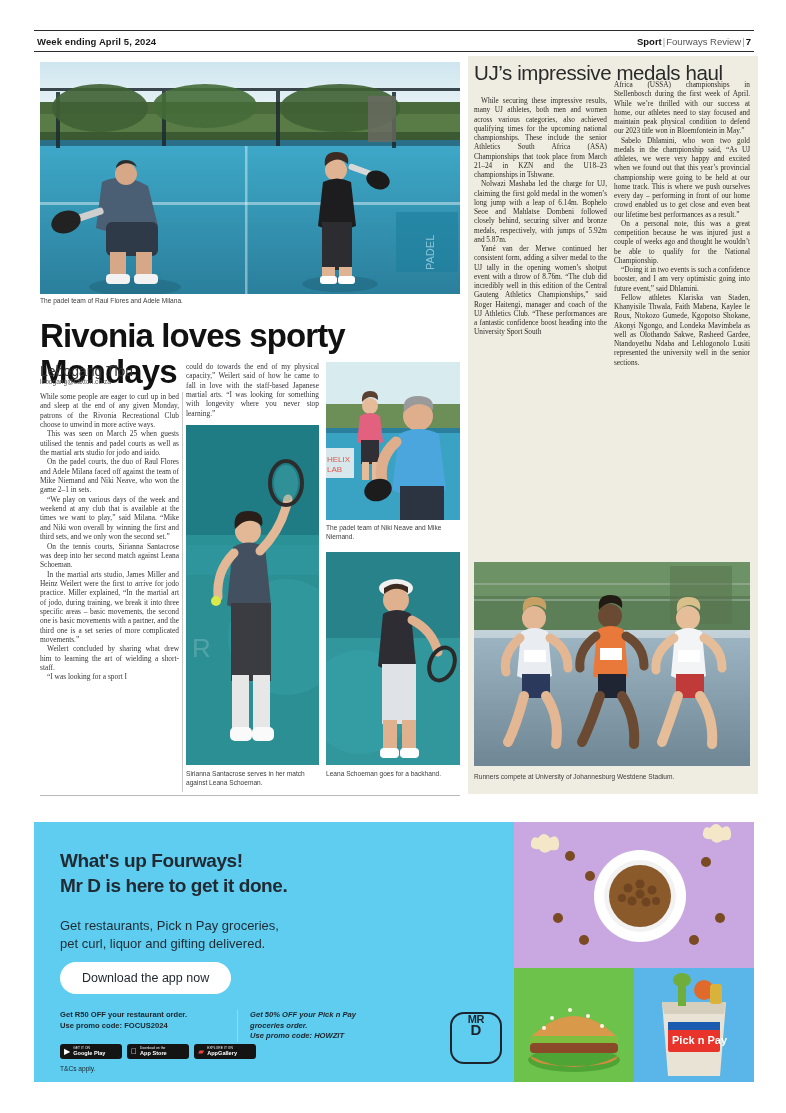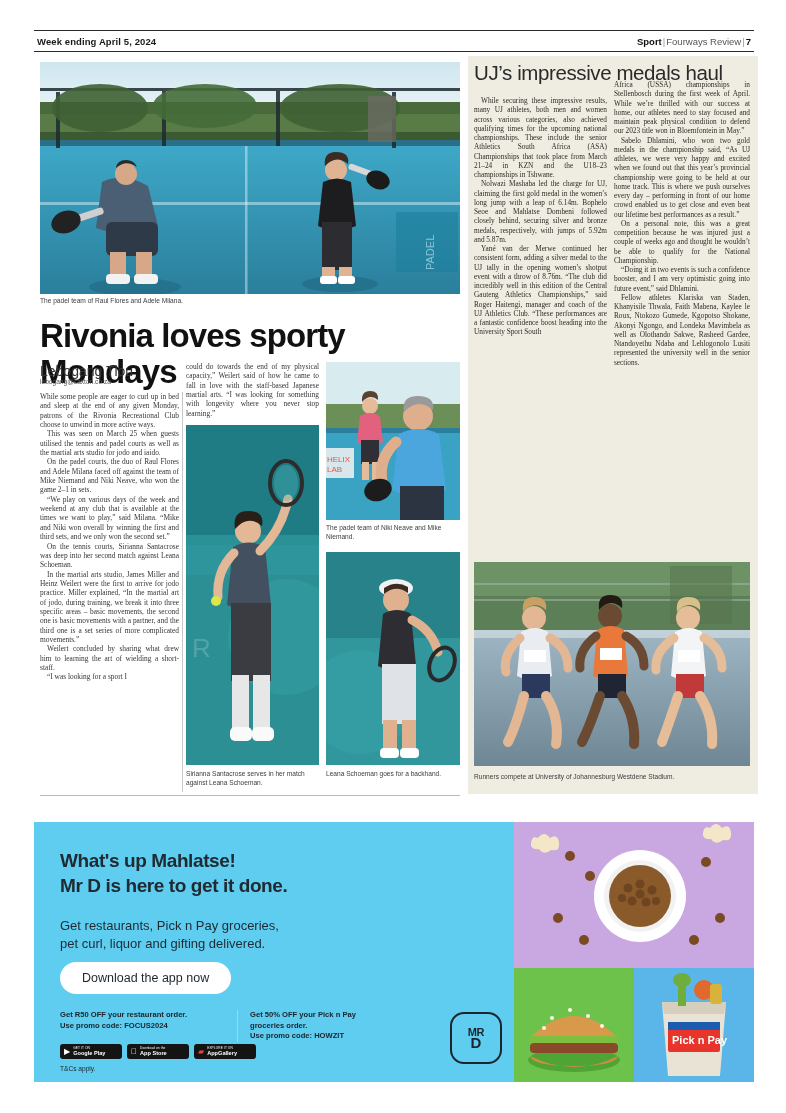--- a/index.html
+++ b/index.html
@@ -81,36 +81,36 @@
     font-size:13px; line-height:18px; color:#1f2a33;
   }
   .ad-btn {
     position:absolute; left:26px; top:140px;
     background:#fff; border-radius:22px; padding:9px 22px;
     font-size:12.5px; color:#1d262e; display:inline-block; white-space:nowrap;
   }
   .promos { position:absolute; left:26px; top:188px; width:400px; display:flex; }
   .promo { font-size:7.6px; line-height:10.5px; font-weight:bold; color:#1b242c; }
   .promo.p1 { width:178px; border-right:1px solid #9ad8ec; }
-  .promo.p2 { padding-left:12px; width:190px; }
+  .promo.p2 { padding-left:12px; width:190px;font-style:italic; }
   .stores { position:absolute; left:26px; top:222px; display:flex; gap:5px; }
   .store {
     background:#141414; border-radius:3px; height:15px; width:62px;
     display:flex; align-items:center; gap:3px; padding:0 4px;
   }
   .store .glyph { color:#fff; font-size:8px; line-height:8px; }
   .store .txt { display:flex; flex-direction:column; }
   .store .t1 { color:#fff; font-size:3.2px; line-height:3.6px; letter-spacing:.1px; }
   .store .t2 { color:#fff; font-size:5.6px; line-height:6px; font-weight:bold; }
   .tcs { position:absolute; left:26px; top:243px; font-size:6.6px; color:#1d262e; }
 
   .mrd {
     position:absolute; left:416px; top:190px; width:52px; height:52px;
     border:2.4px solid #1c252d; border-radius:14px;
-    display:flex; flex-direction:column; align-items:center; justify-content:center;
+    display:flex; flex-direction:column; align-items:center; 
   }
   .mrd .mr { font-size:11px; font-weight:bold; color:#1c252d; letter-spacing:-0.3px; line-height:11px; }
   .mrd .d { font-size:15px; font-weight:bold; color:#1c252d; line-height:12px; margin-top:-1px;}
 
   
   .ad-img { position:absolute; overflow:hidden; }
 </style>
 </head>
 <body>
 
@@ -372,21 +372,21 @@
         <rect x="204" y="88" width="22" height="12" fill="#fff"></rect>
       </g>
     </svg>
   </div>
   <div class="cap" style="left:474px; top:773px; width:276px;">Runners compete at University of Johannesburg Westdene Stadium.</div>
 
   <div class="ad">
     <div class="ad-left"></div>
 
     <div class="ad-h1">
-      <div>What's up Mahlatse!</div>
+      <div>What's up Fourways!</div>
       <div>Mr D is here to get it done.</div>
     </div>
 
     <div class="ad-sub">
       <div>Get restaurants, Pick n Pay groceries,</div>
       <div>pet curl, liquor and gifting delivered.</div>
     </div>
 
     <div class="ad-btn">Download the app now</div>
 

